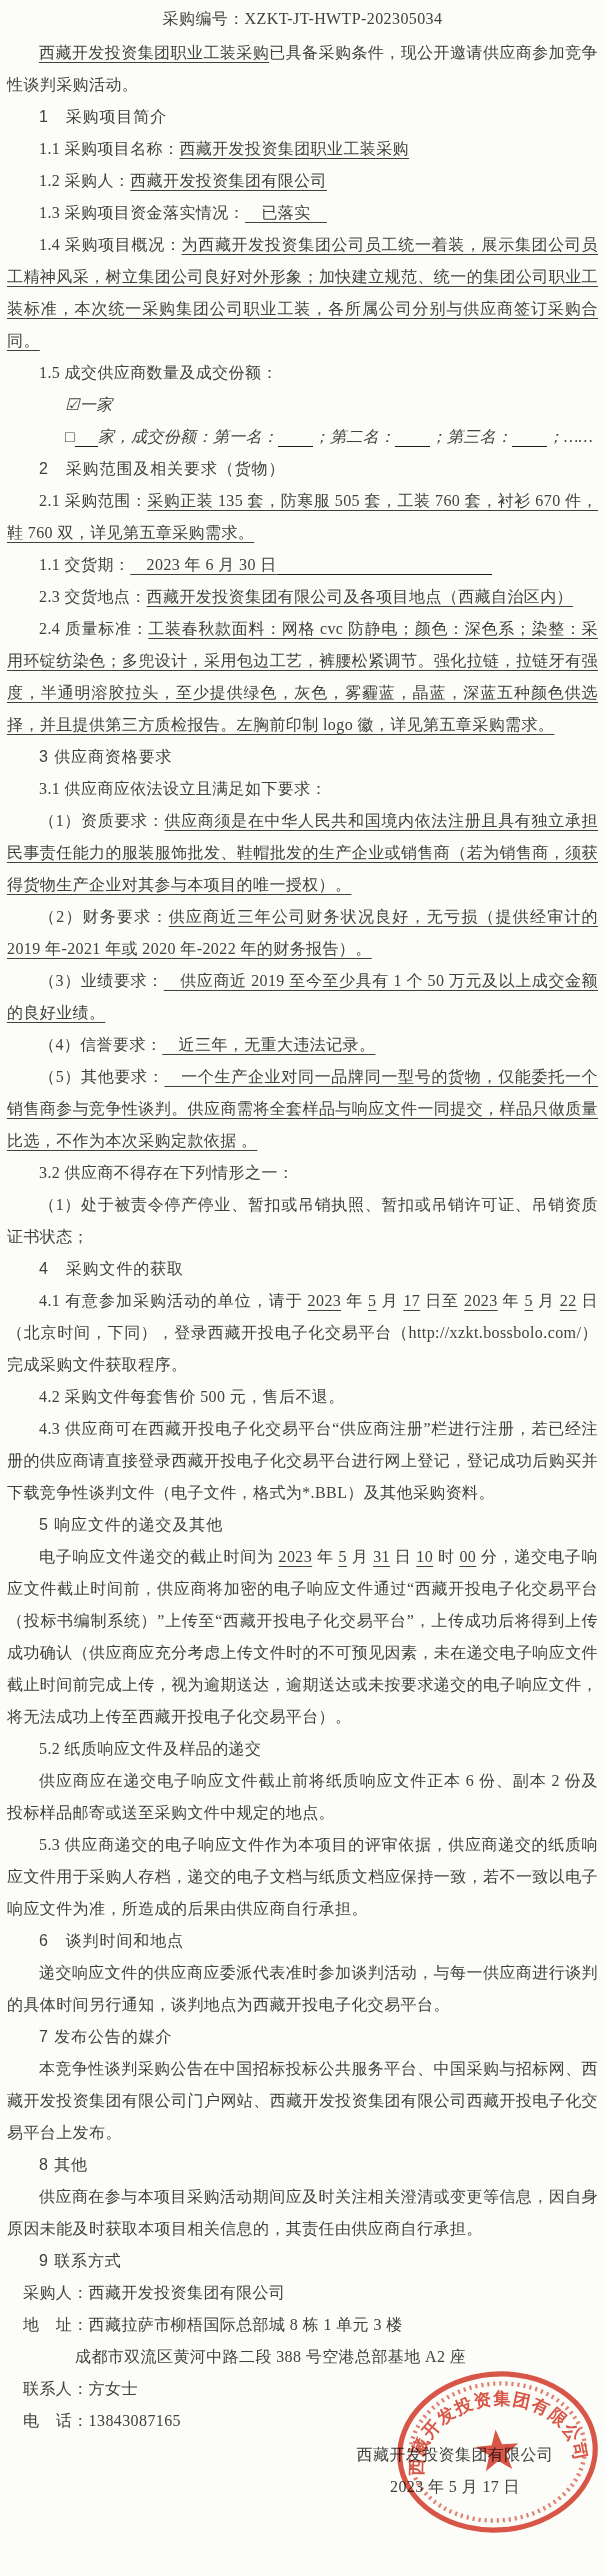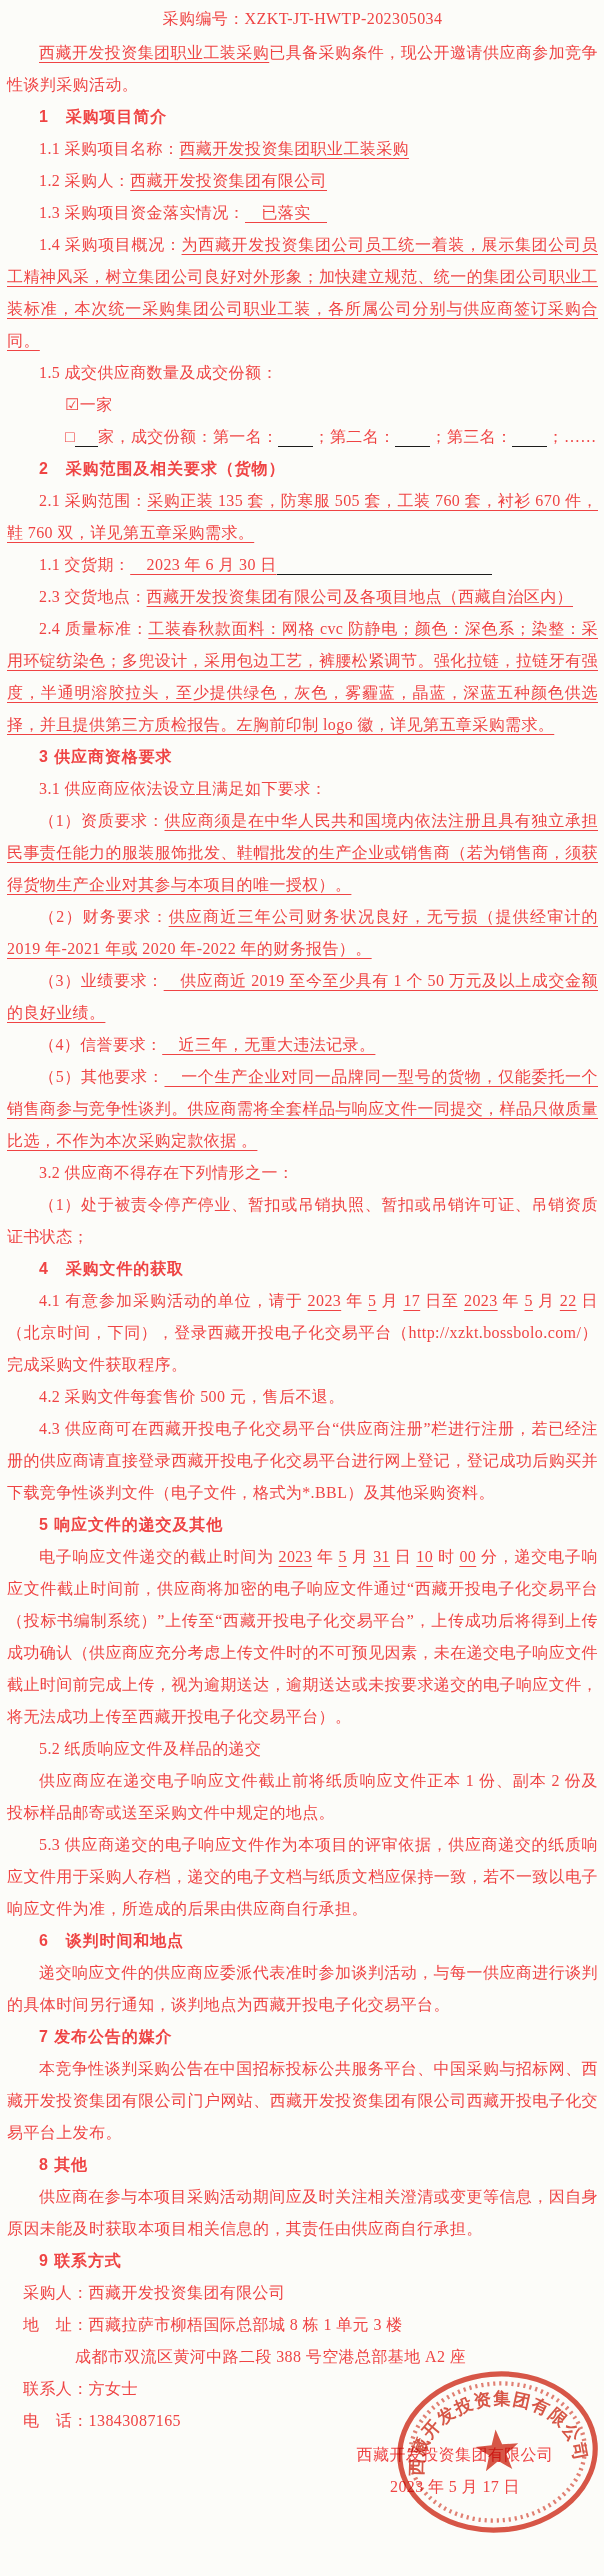--- a/index.html
+++ b/index.html
@@ -2,42 +2,42 @@
 <html style="font-size:14px"><head>
 <meta charset="utf-8">
 <style>
   html,body{margin:0;padding:0;background:#e8e8e6;}
   .page{
     position:relative;
     width:605px;height:2576px;
     margin:0 auto;
     background:#fcfcf9;
     overflow:hidden;
-    color:#ef4444;
+    color:#404040;
     font-family:"Liberation Serif","DejaVu Serif",serif;
     font-size:16px;
     letter-spacing:0.4px;
     line-height:32px;
     box-sizing:border-box;
     padding:5.3px 7px 0 7px;
   }
   .doc-title{
     text-align:center;
     line-height:28px;
     margin-bottom:3.5px;
   }
   .para{margin:0;text-align:justify;}
   .para.h{
-    font-weight:bold;
+    font-weight:normal;
     font-family:"Liberation Sans","DejaVu Sans",sans-serif;
     text-indent:2em;
     letter-spacing:0.9px;
   }
   .para.p,.para.intro{text-indent:2em;}
-  .para.check{padding-left:58px;}
+  .para.check{padding-left:58px;font-style:italic;}
   .para.contact{padding-left:16px;}
   .para.contact2{padding-left:68px;}
   .u{
     text-decoration:underline;
     text-underline-offset:4.4px;
     text-decoration-thickness:1.3px;
   }
   .blank{
     display:inline-block;
     border-bottom:1.3px solid #1c1c1c;
@@ -89,21 +89,21 @@
       <div class="para p"><span>（5）其他要求：</span><span class="u">　一个生产企业对同一品牌同一型号的货物，仅能委托一个销售商参与竞争性谈判。供应商需将全套样品与响应文件一同提交，样品只做质量比选，不作为本次采购定款依据 。</span></div>
       <div class="para p"><span>3.2 供应商不得存在下列情形之一：</span></div>
       <div class="para p"><span>（1）处于被责令停产停业、暂扣或吊销执照、暂扣或吊销许可证、吊销资质证书状态；</span></div>
       <div class="para h"><span>4　采购文件的获取</span></div>
       <div class="para p"><span>4.1 有意参加采购活动的单位，请于 </span><span class="u">2023</span><span> 年 </span><span class="u">5</span><span> 月 </span><span class="u">17</span><span> 日至 </span><span class="u">2023</span><span> 年 </span><span class="u">5</span><span> 月 </span><span class="u">22</span><span> 日（北京时间，下同），登录西藏开投电子化交易平台（http://xzkt.bossbolo.com/）完成采购文件获取程序。</span></div>
       <div class="para p"><span>4.2 采购文件每套售价 500 元，售后不退。</span></div>
       <div class="para p"><span>4.3 供应商可在西藏开投电子化交易平台“供应商注册”栏进行注册，若已经注册的供应商请直接登录西藏开投电子化交易平台进行网上登记，登记成功后购买并下载竞争性谈判文件（电子文件，格式为*.BBL）及其他采购资料。</span></div>
       <div class="para h"><span>5 响应文件的递交及其他</span></div>
       <div class="para p"><span>电子响应文件递交的截止时间为 </span><span class="u">2023</span><span> 年 </span><span class="u">5</span><span> 月 </span><span class="u">31</span><span> 日 </span><span class="u">10</span><span> 时 </span><span class="u">00</span><span> 分，递交电子响应文件截止时间前，供应商将加密的电子响应文件通过“西藏开投电子化交易平台（投标书编制系统）”上传至“西藏开投电子化交易平台”，上传成功后将得到上传成功确认（供应商应充分考虑上传文件时的不可预见因素，未在递交电子响应文件截止时间前完成上传，视为逾期送达，逾期送达或未按要求递交的电子响应文件，将无法成功上传至西藏开投电子化交易平台）。</span></div>
       <div class="para p"><span>5.2 纸质响应文件及样品的递交</span></div>
-      <div class="para p"><span>供应商应在递交电子响应文件截止前将纸质响应文件正本 1 份、副本 2 份及投标样品邮寄或送至采购文件中规定的地点。</span></div>
+      <div class="para p"><span>供应商应在递交电子响应文件截止前将纸质响应文件正本 6 份、副本 2 份及投标样品邮寄或送至采购文件中规定的地点。</span></div>
       <div class="para p"><span>5.3 供应商递交的电子响应文件作为本项目的评审依据，供应商递交的纸质响应文件用于采购人存档，递交的电子文档与纸质文档应保持一致，若不一致以电子响应文件为准，所造成的后果由供应商自行承担。</span></div>
       <div class="para h"><span>6　谈判时间和地点</span></div>
       <div class="para p"><span>递交响应文件的供应商应委派代表准时参加谈判活动，与每一供应商进行谈判的具体时间另行通知，谈判地点为西藏开投电子化交易平台。</span></div>
       <div class="para h"><span>7 发布公告的媒介</span></div>
       <div class="para p"><span>本竞争性谈判采购公告在中国招标投标公共服务平台、中国采购与招标网、西藏开发投资集团有限公司门户网站、西藏开发投资集团有限公司西藏开投电子化交易平台上发布。</span></div>
       <div class="para h"><span>8 其他</span></div>
       <div class="para p"><span>供应商在参与本项目采购活动期间应及时关注相关澄清或变更等信息，因自身原因未能及时获取本项目相关信息的，其责任由供应商自行承担。</span></div>
       <div class="para h"><span>9 联系方式</span></div>
       <div class="para contact"><span>采购人：西藏开发投资集团有限公司</span></div>
       <div class="para contact"><span>地　址：西藏拉萨市柳梧国际总部城 8 栋 1 单元 3 楼</span></div>

